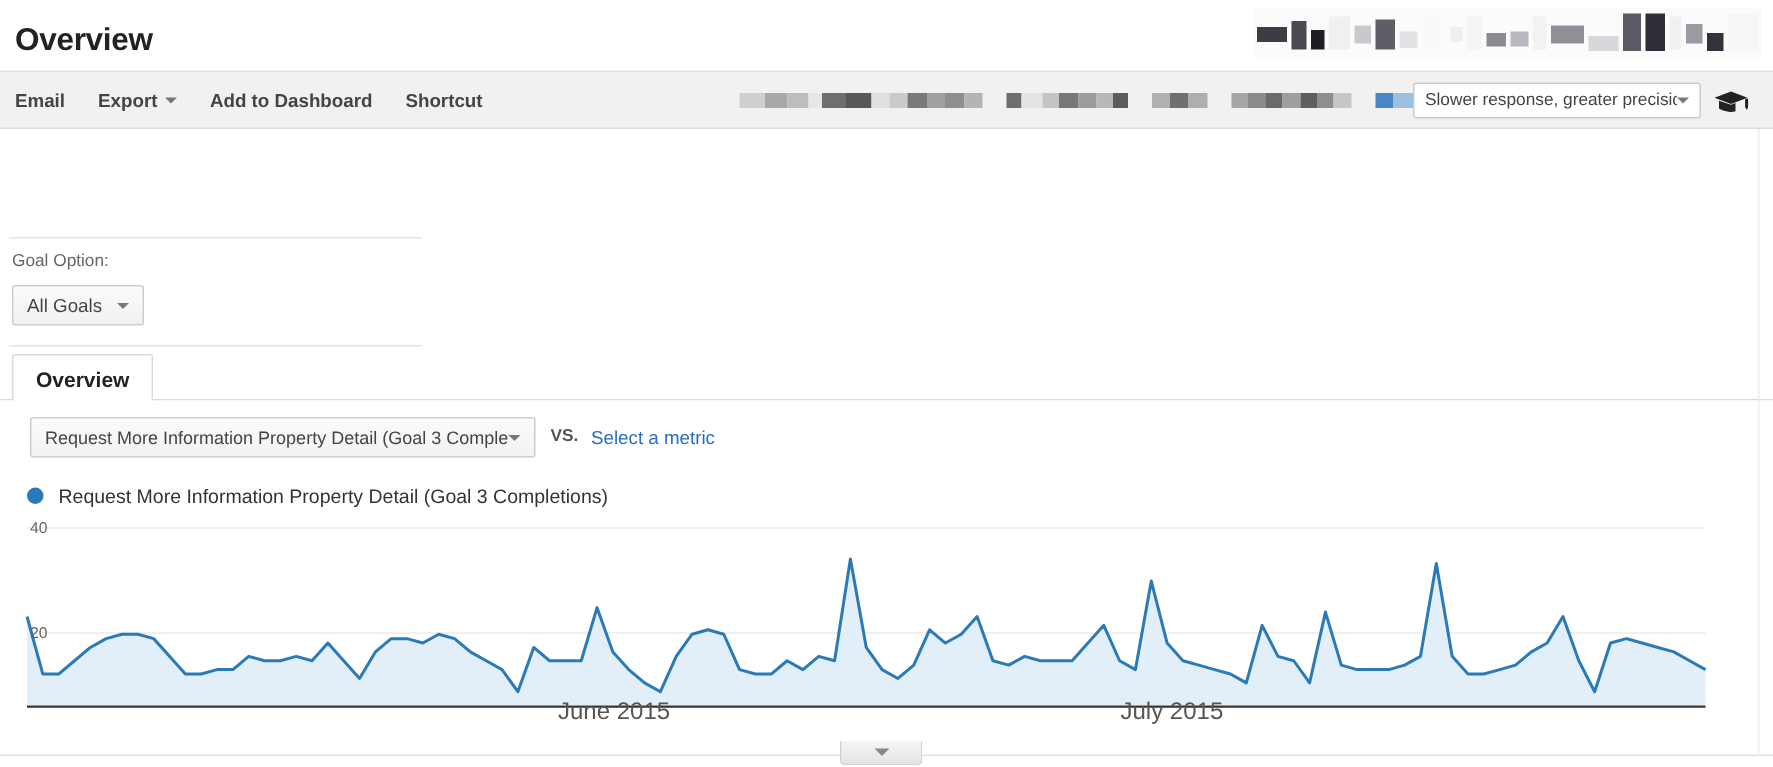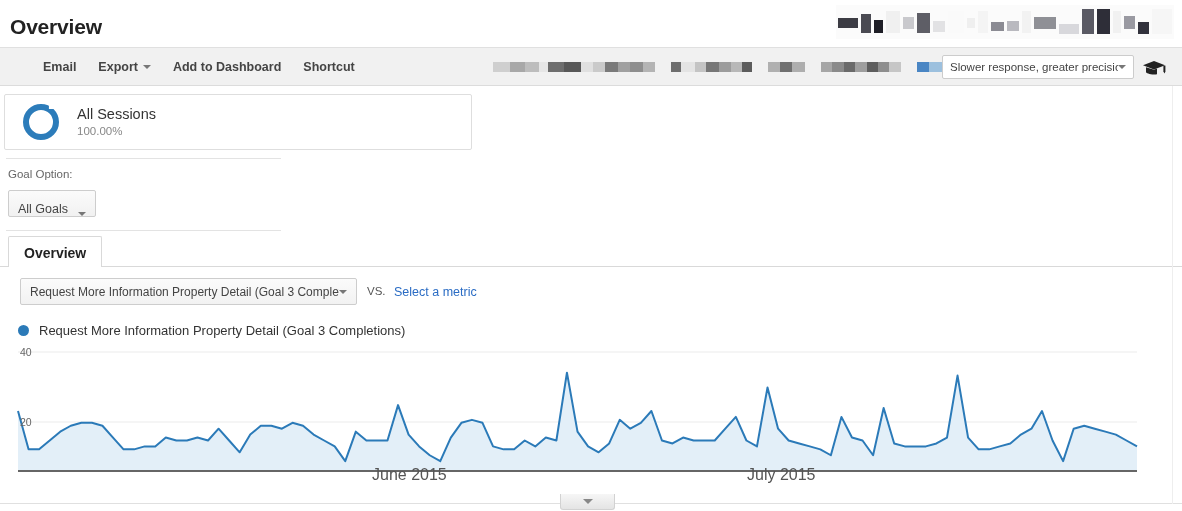--- a/index.html
+++ b/index.html
@@ -24,21 +24,21 @@
     position:absolute;right:8px;top:5px;height:34px;
     display:flex;align-items:center;gap:3px;background:#fbfbfb;padding:0 2px;
   }
   .rb{display:inline-block;}
 
   
   .toolbar{
     position:absolute;left:0;top:48px;width:1182px;height:38px;
     background:#f1f1f1;border-bottom:1px solid #dcdcdc;box-sizing:border-box;
   }
-  .tb-actions{position:absolute;left:10px;top:0;height:38px;display:flex;align-items:center;gap:0;margin-left:33px;}
+  .tb-actions{position:absolute;left:10px;top:0;height:38px;display:flex;align-items:center;gap:0;}
   .tb-item{
     font-size:12.5px;font-weight:bold;color:#444;
     padding:0 14px 0 0;margin-right:8px;cursor:pointer;white-space:nowrap;
     display:flex;align-items:center;gap:5px;
   }
   .caret-dn{
     width:0;height:0;border-left:4px solid transparent;border-right:4px solid transparent;
     border-top:4px solid #777;display:inline-block;
   }
   .tb-redactions{
@@ -73,21 +73,21 @@
   .seg-sub{font-size:11.5px;color:#888;line-height:15px;margin-top:1px;}
   .seg-add-label{margin-left:18px;font-size:14px;color:#666;}
 
   
   .goalbar{position:absolute;left:0;top:158px;width:1182px;height:72px;background:#fff;}
   .goal-rule{position:absolute;left:6px;top:0;width:275px;border-top:1px solid #e3e3e3;}
   .goal-label{position:absolute;left:8px;top:10px;font-size:11.5px;color:#666;}
   .goal-select{
     position:absolute;left:8px;top:32px;height:27px;min-width:70px;
     background:linear-gradient(#fbfbfb,#f1f1f1);border:1px solid #cdcdcd;border-radius:2px;
-    display:flex;align-items:flex-end;padding:0 9px;gap:10px;font-size:12.5px;color:#444;cursor:pointer;
+    display:flex;align-items:center;padding:0 9px;gap:10px;font-size:12.5px;color:#444;cursor:pointer;
     box-sizing:border-box;
   }
 
   
   .tabstrip{
     position:absolute;left:0;top:230px;width:1182px;height:37px;
     border-bottom:1px solid #d9d9d9;box-sizing:border-box;background:#fff;
   }
   .tabstrip:before{
     content:"";position:absolute;left:6px;top:0;width:275px;border-top:1px solid #e3e3e3;
@@ -100,21 +100,21 @@
   }
 
   
   .chart-controls{position:absolute;left:0;top:267px;width:1182px;height:50px;background:#fff;}
   .metric-select{
     position:absolute;left:20px;top:11px;height:27px;width:337px;box-sizing:border-box;
     background:linear-gradient(#fbfbfb,#f2f2f2);border:1px solid #cdcdcd;border-radius:2px;
     display:flex;align-items:center;padding:0 9px;font-size:12px;color:#444;cursor:pointer;
   }
   .metric-select .lbl{flex:1;white-space:nowrap;overflow:hidden;}
-  .vs-text{position:absolute;left:367px;top:18px;font-size:11.5px;font-weight:normal;color:#555;}
+  .vs-text{position:absolute;left:367px;top:18px;font-size:11.5px;font-weight:bold;color:#555;}
   .select-metric-link{
     position:absolute;left:394px;top:18px;font-size:12.5px;color:#2a6cc4;cursor:pointer;
   }
   .granularity{
     position:absolute;right:42px;top:11px;height:27px;display:flex;
     border:1px solid #cdcdcd;border-radius:2px;overflow:hidden;box-sizing:border-box;
   }
   .gran-btn{
     padding:0 11px;display:flex;align-items:center;font-size:12px;font-weight:bold;color:#444;
     background:linear-gradient(#fdfdfd,#f4f4f4);border-right:1px solid #cdcdcd;cursor:pointer;
@@ -250,27 +250,20 @@
     <span class="gradcap">
       <svg width="24" height="16" viewBox="0 0 24 16">
         <path d="M12 1 L23 5.2 L12 9.4 L1 5.2 Z" fill="#222"></path>
         <path d="M4 7.2 L4 12.4 C4 12.4 7.4 14.6 12 14.6 C13.2 14.6 14.2 14.4 15 14.2 L15 8.6 L12 9.8 Z" fill="#222"></path>
         <path d="M21.4 6 L21.4 11.4 L22.6 13.4 L23.4 11.4 L23.4 5.6 Z" fill="#222"></path>
       </svg>
     </span>
   </div>
 
   <div class="segments">
-    <div class="seg-card seg-all">
-      <span class="donut donut-blue"></span>
-      <div class="seg-text">
-        <div class="seg-name">All Sessions</div>
-        <div class="seg-sub">100.00%</div>
-      </div>
-    </div>
   </div>
 
   <div class="goalbar">
     <div class="goal-rule"></div>
     <div class="goal-label">Goal Option:</div>
     <div class="goal-select">
       <span>All Goals</span>
       <span class="caret-dn"></span>
     </div>
   </div>

